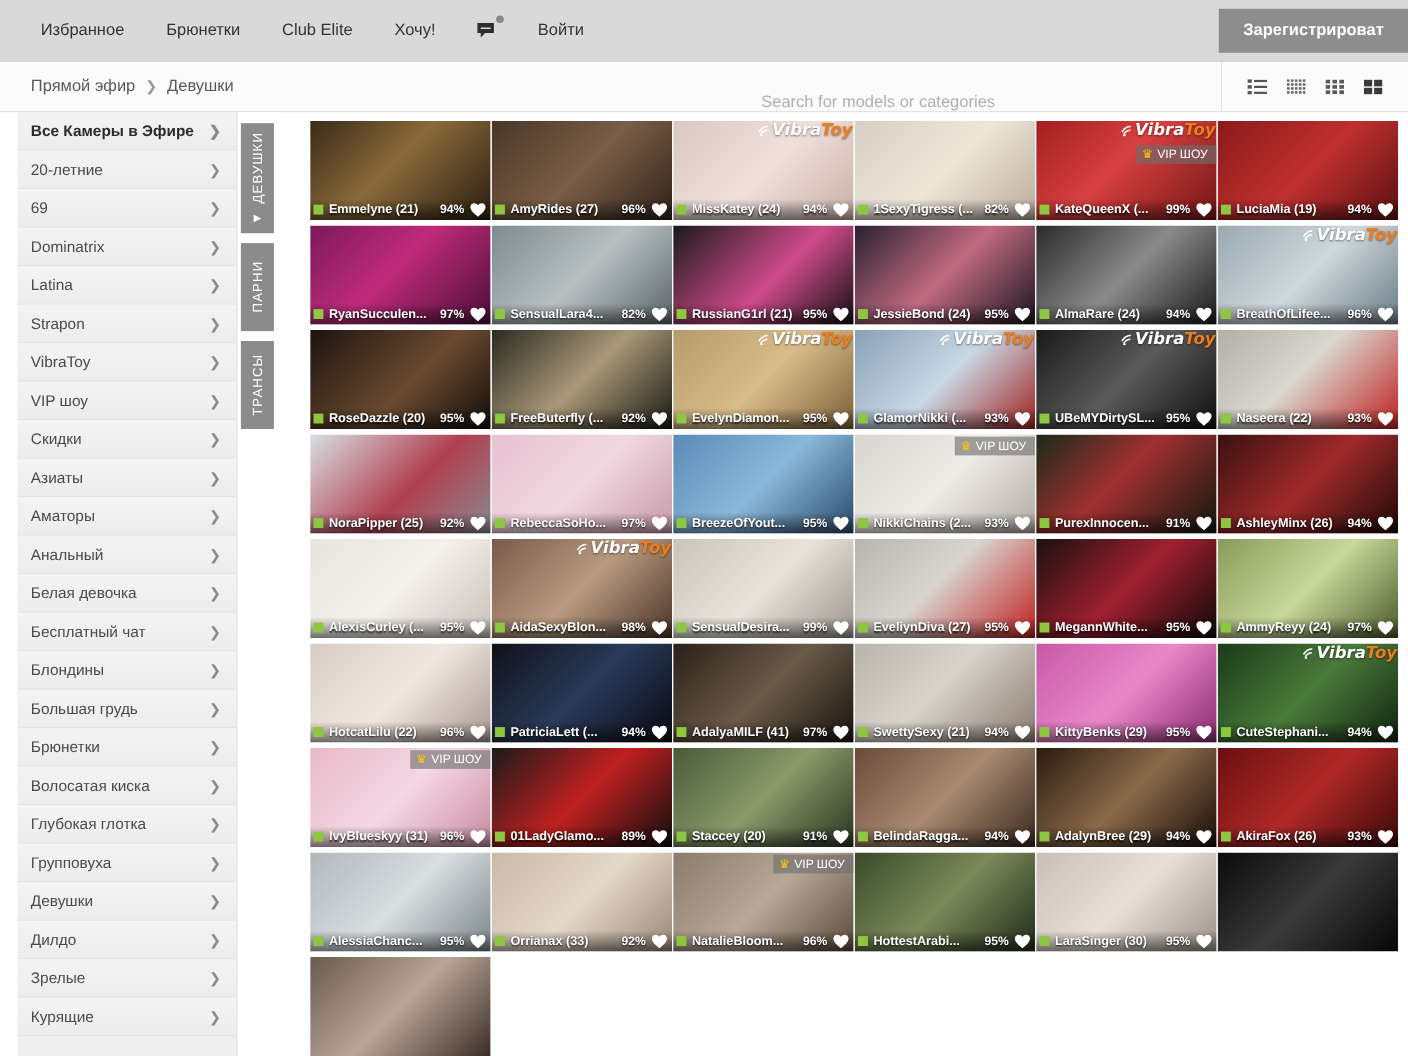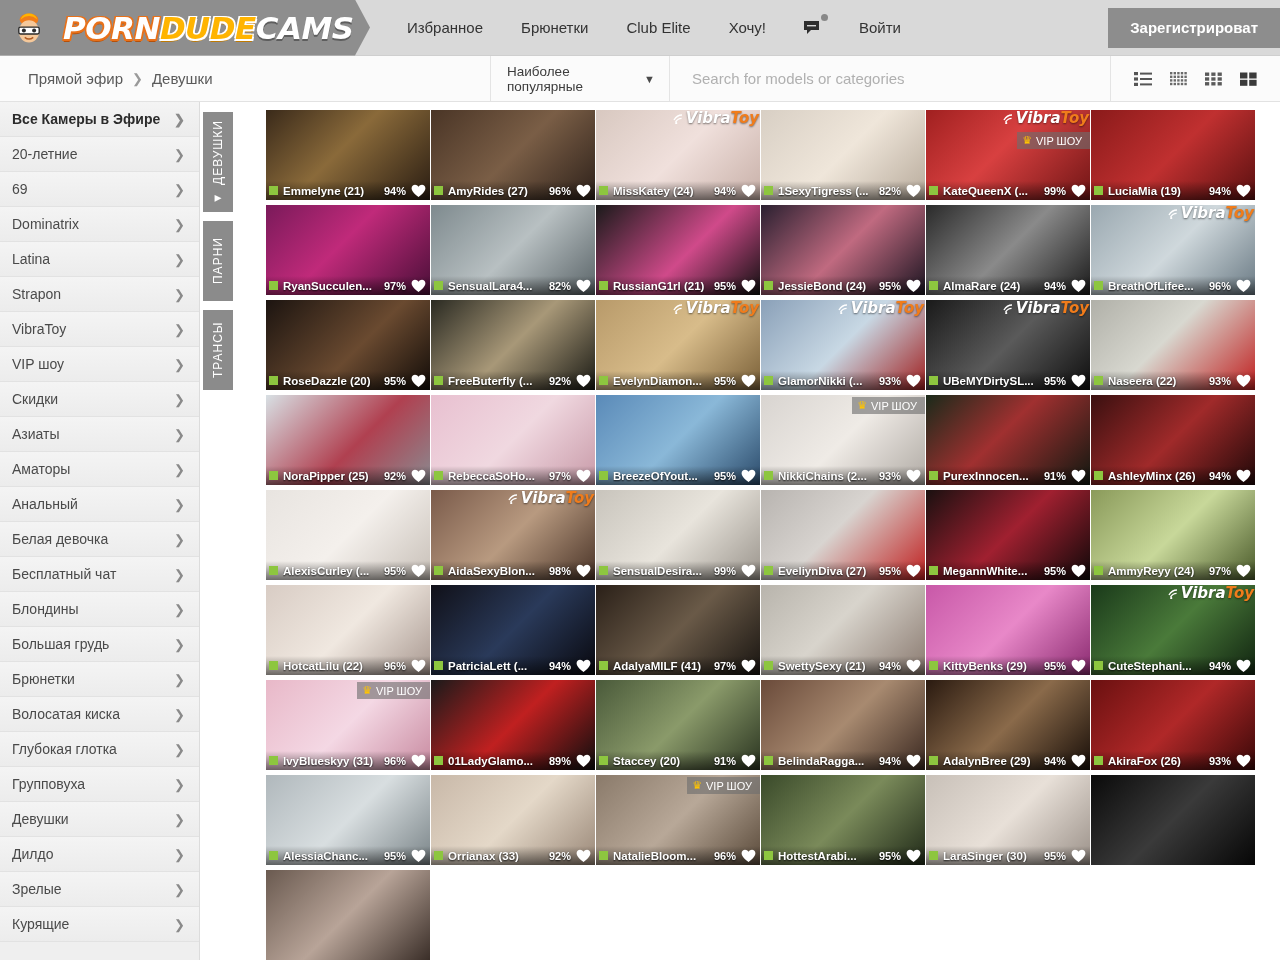--- a/index.html
+++ b/index.html
@@ -106,41 +106,41 @@
     border-right: 1px solid #e4e4e4;
     display: flex; align-items: center; justify-content: space-between;
     padding: 0 14px 0 16px;
     font-size: 13.5px;
     color: #3c3c3c;
     cursor: pointer;
   }
   .sortbox .caret { font-size: 11px; color: #4a4a4a; }
   .searchbox {
     width: 440px;
-    display: flex; align-items: center;
+    display: flex; align-items: flex-end;
     padding-left: 22px;
   }
   .searchbox input {
     border: none; outline: none;
     background: transparent;
     font-size: 15px;
     color: #333;
     width: 100%;
     font-family: "Liberation Sans", sans-serif;
   }
   .searchbox input::placeholder { color: #b0b0b0; }
   .viewmodes {
     display: flex; align-items: center; gap: 0px;
     border-left: 1px solid #e4e4e4;
     padding: 0 14px;
   }
   .vm { padding: 0 9px; cursor: pointer; display:flex; align-items:center; }
 
   
-  .page { display: flex; height: 858px; }
+  .page { display: flex; height: 858px; padding-left: 16px; }
 
   .sidebar {
     width: 200px;
     background: #efefef;
     border-right: 1px solid #dcdcdc;
     overflow: hidden;
   }
   .cat {
     height: 35px;
     display: flex; align-items: center; justify-content: space-between;
@@ -254,36 +254,20 @@
     display: flex; align-items: center; gap: 4px;
     z-index: 3;
   }
   .badge-vip.top { top: 2px; }
   .crown { color: #ffc400; font-size: 11px; }
 </style>
 </head>
 <body>
 
 <div class="topbar">
-  <div class="logo-wrap">
-    <div class="logo-ribbon"></div>
-    <svg class="dude-mascot" viewBox="0 0 40 40">
-      <ellipse cx="20" cy="10" rx="11" ry="7" fill="#f07c1b"></ellipse>
-      <path d="M10 10 q10 -8 20 0 q-3 -7 -10 -7 q-7 0 -10 7z" fill="#ffb400"></path>
-      <ellipse cx="20" cy="24" rx="12" ry="13" fill="#f5c89a"></ellipse>
-      <rect x="8" y="19" width="24" height="8" rx="2" fill="#ffffff" stroke="#2a2a2a" stroke-width="1.6"></rect>
-      <line x1="20" y1="22" x2="20" y2="22" stroke="#2a2a2a"></line>
-      <circle cx="14" cy="23" r="2.4" fill="#2a2a2a"></circle>
-      <circle cx="26" cy="23" r="2.4" fill="#2a2a2a"></circle>
-      <path d="M15 31 q5 4 10 0" stroke="#b05a20" stroke-width="1.6" fill="none"></path>
-    </svg>
-    <div class="logo-text">
-      <span class="logo-porn">PORN</span><span class="logo-dude">DUDE</span><span class="logo-cams">CAMS</span>
-    </div>
-  </div>
 
   <div class="nav-links">
     <div class="nav-item">Избранное</div>
     <div class="nav-item">Брюнетки</div>
     <div class="nav-item">Club Elite</div>
     <div class="nav-item">Хочу!</div>
     <div class="chat-icon-wrap">
       <svg width="19" height="16" viewBox="0 0 19 16">
         <path d="M1 1 h15 v9 h-8 l-4 4 v-4 h-3 z" fill="#2e2e2e"></path>
         <rect x="4" y="5" width="9" height="1.4" fill="#d9d9d9"></rect>
@@ -293,24 +277,20 @@
     <div class="nav-item">Войти</div>
   </div>
   <div class="register-btn">Зарегистрироват</div>
 </div>
 
 <div class="subbar">
   <div class="breadcrumb">
     <span class="crumb">Прямой эфир</span>
     <span class="sep">❯</span>
     <span class="crumb">Девушки</span>
-  </div>
-  <div class="sortbox">
-    <span>Наиболее популярные</span>
-    <span class="caret">▼</span>
   </div>
   <div class="searchbox">
     <input type="text" placeholder="Search for models or categories" style="">
   </div>
   <div class="viewmodes">
     <div class="vm">
       <svg width="18" height="14" viewBox="0 0 18 14">
         <rect x="0" y="0" width="4" height="3.2" fill="#555"></rect>
           <rect x="6" y="0.6" width="12" height="2" fill="#555"></rect>
         <rect x="0" y="5.4" width="4" height="3.2" fill="#555"></rect>

